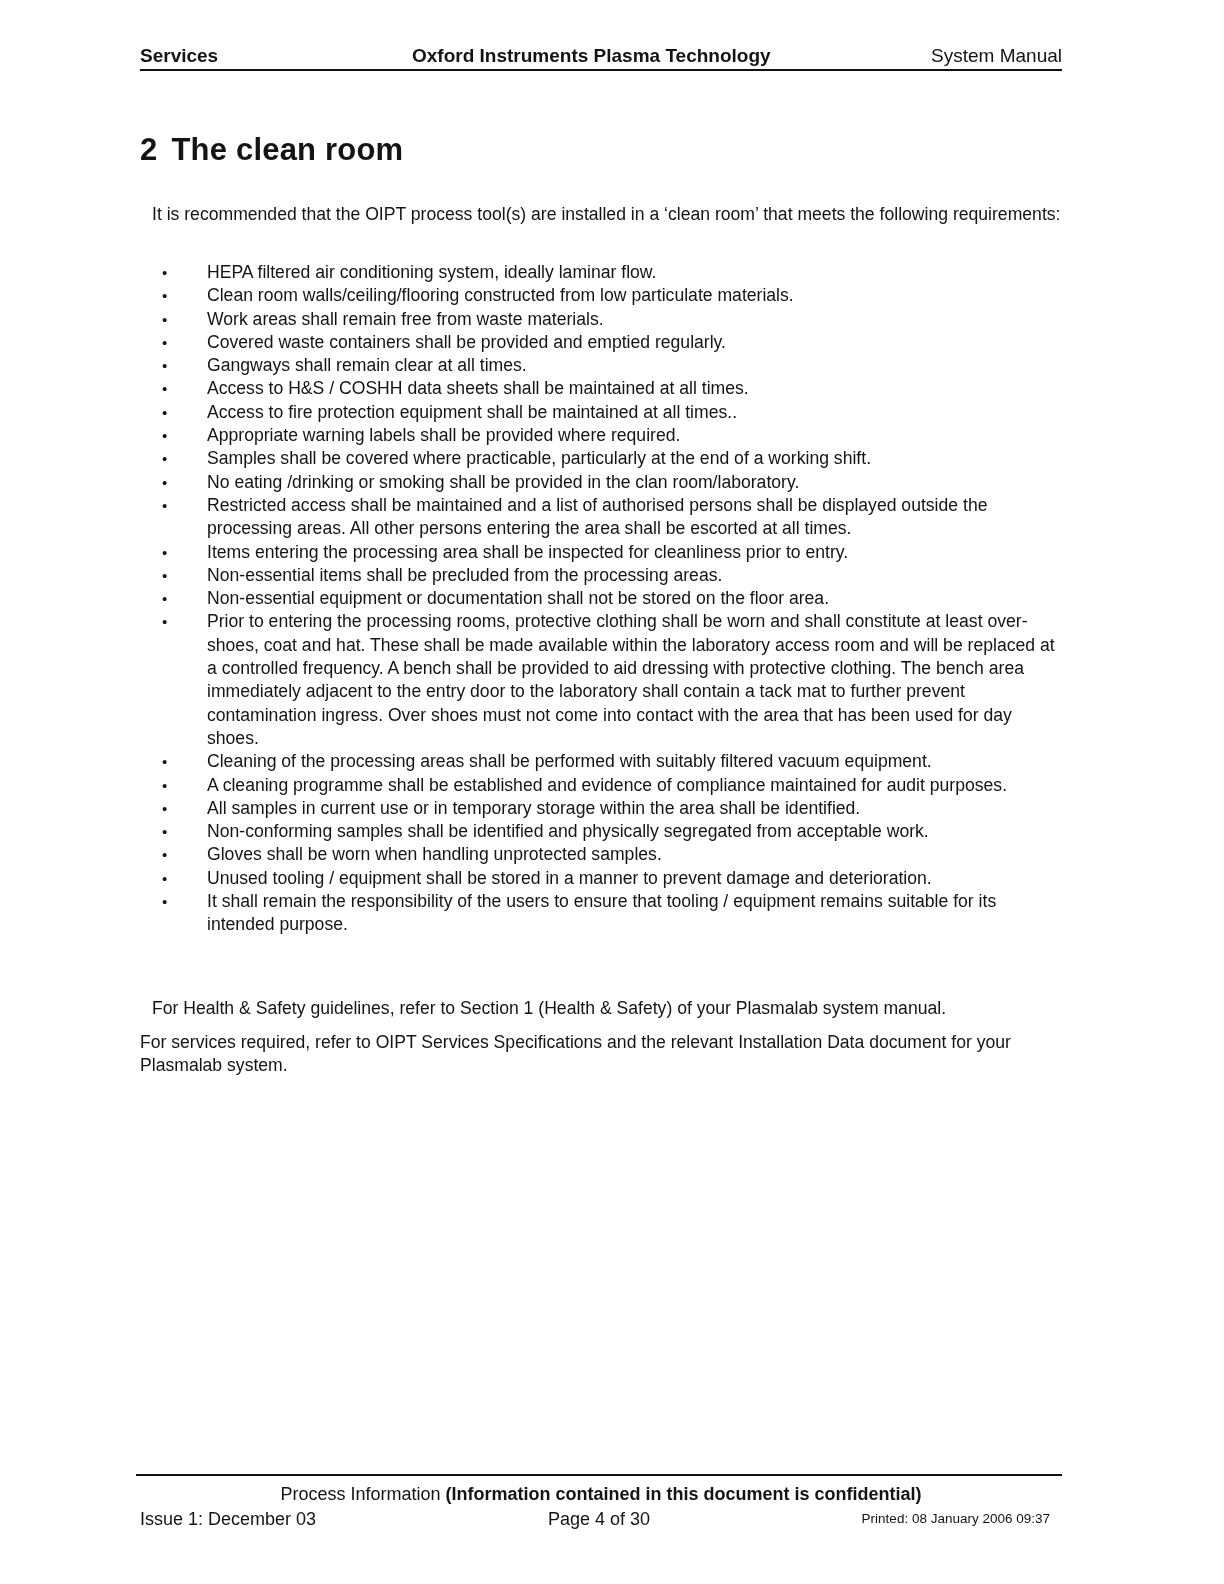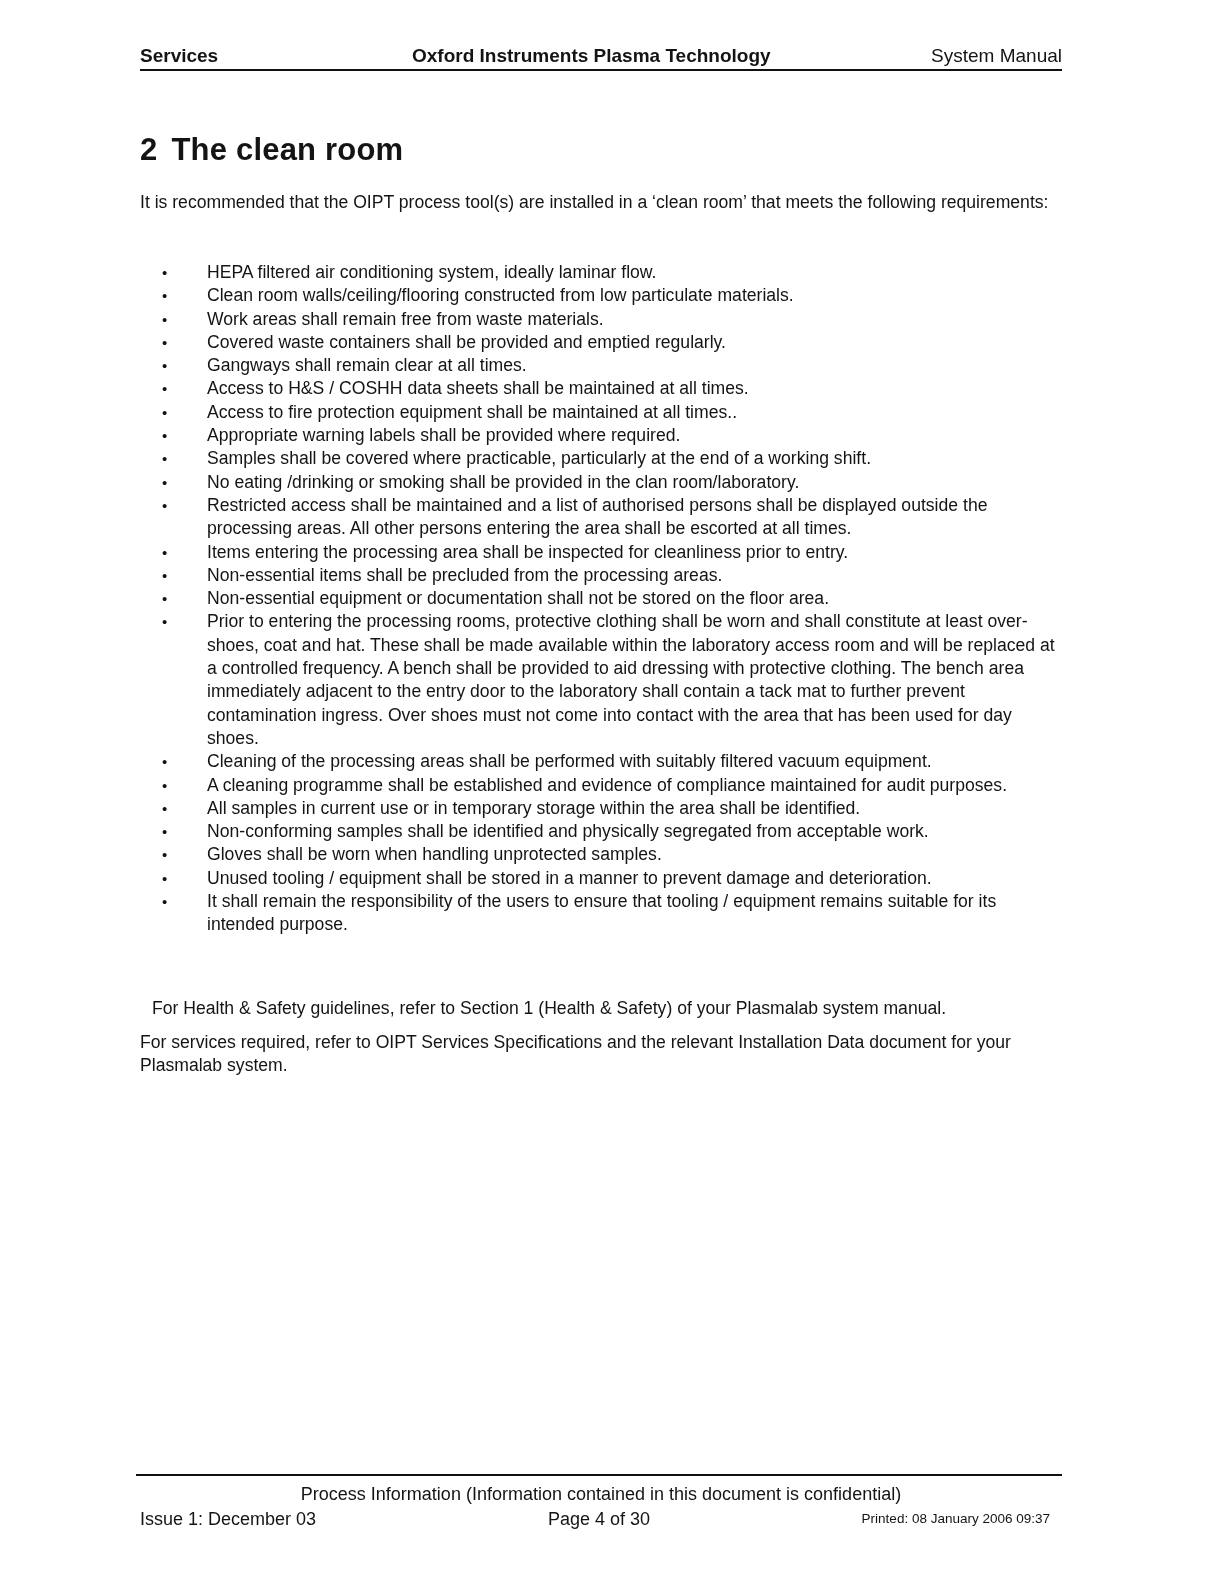--- a/index.html
+++ b/index.html
@@ -71,21 +71,21 @@
     
     .body-text {
       font-size: 17.6px;
       line-height: 23.3px;
     }
     .intro {
       position: absolute;
       top: 191px;
       left: 0;
       width: 922px;
-      margin: 0;
+      margin: 12px;
     }
     .req-list {
       position: absolute;
       top: 261px;
       left: 0;
       width: 922px;
       margin: 0;
       padding: 0;
       list-style: none;
     }
@@ -126,21 +126,21 @@
     .footer-line1 {
       position: absolute;
       top: 1482px;
       left: 0;
       width: 922px;
       text-align: center;
       font-size: 18px;
       line-height: 24px;
     }
     .footer-line1 .conf {
-      font-weight: normal;
+      font-weight: bold;
     }
     .footer-line2 {
       position: absolute;
       top: 1507px;
       left: 0;
       width: 922px;
       height: 24px;
       font-size: 18px;
       line-height: 24px;
     }

